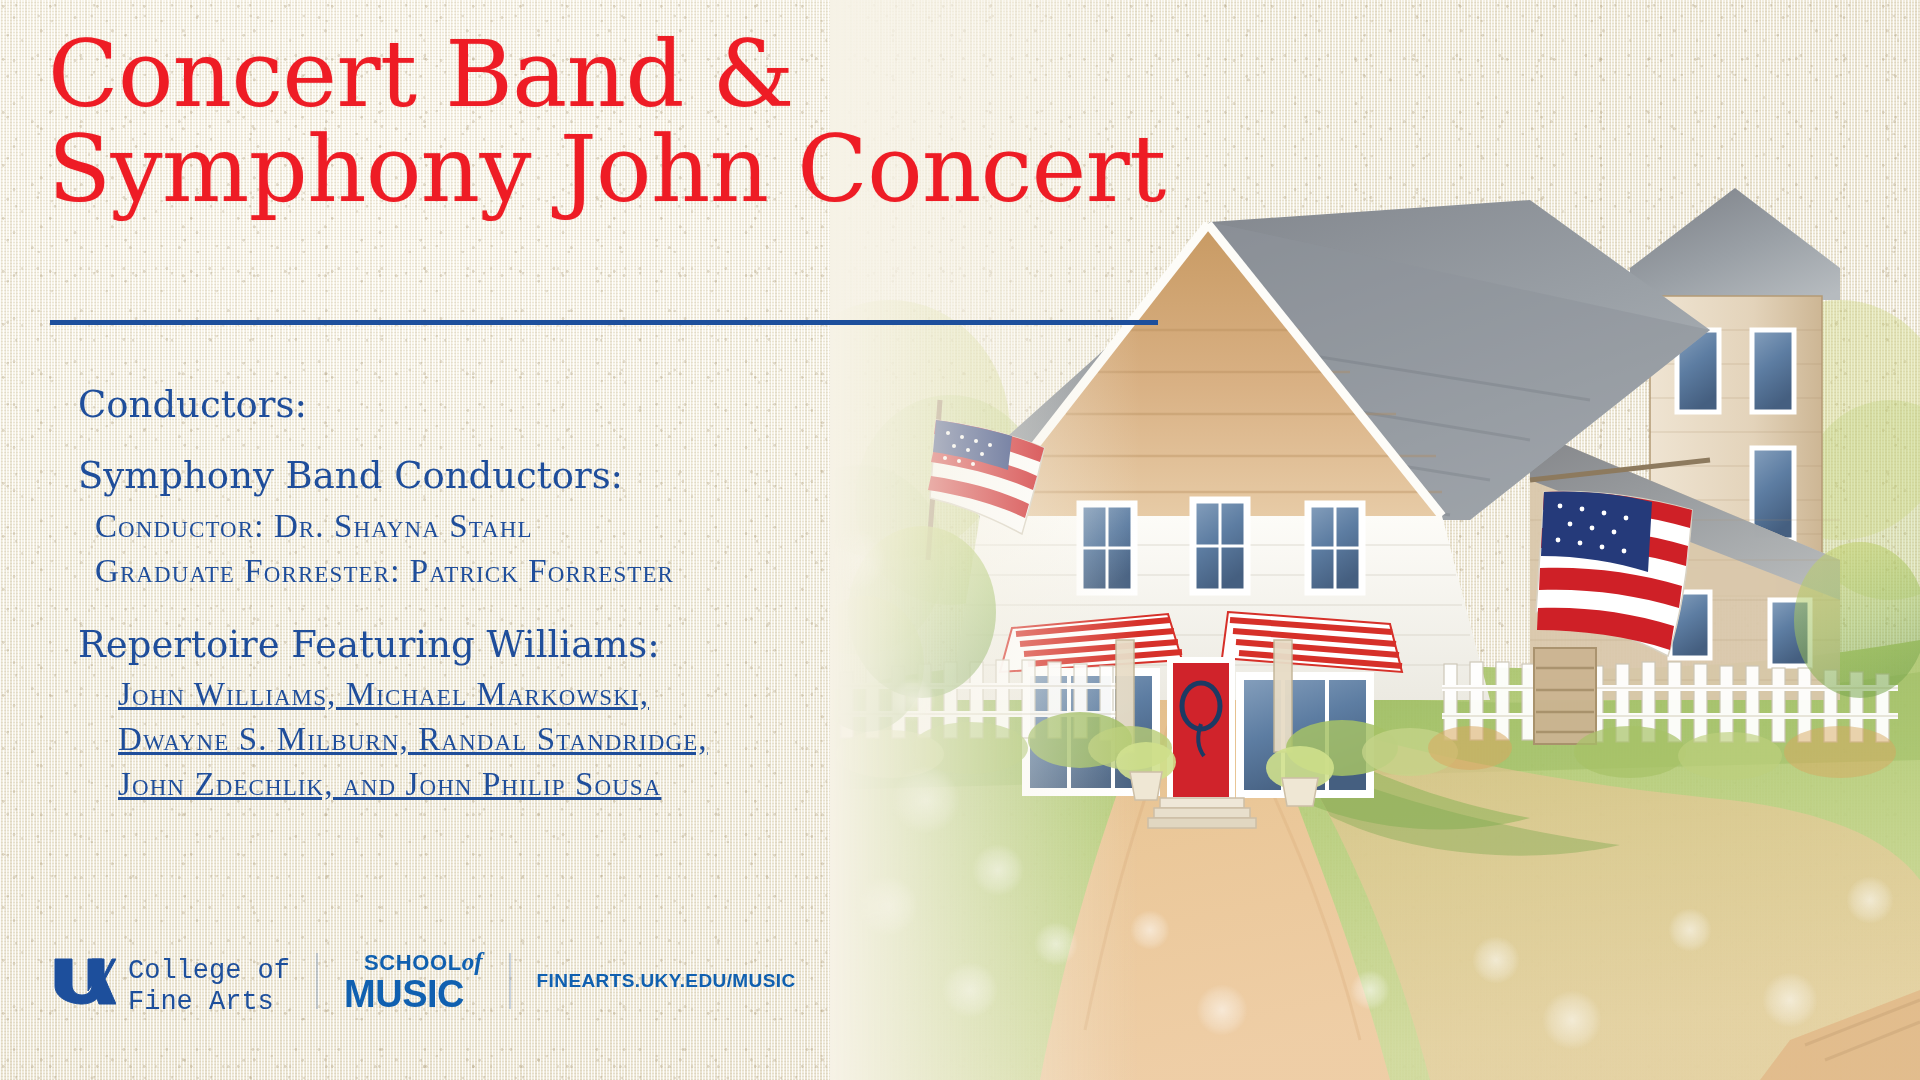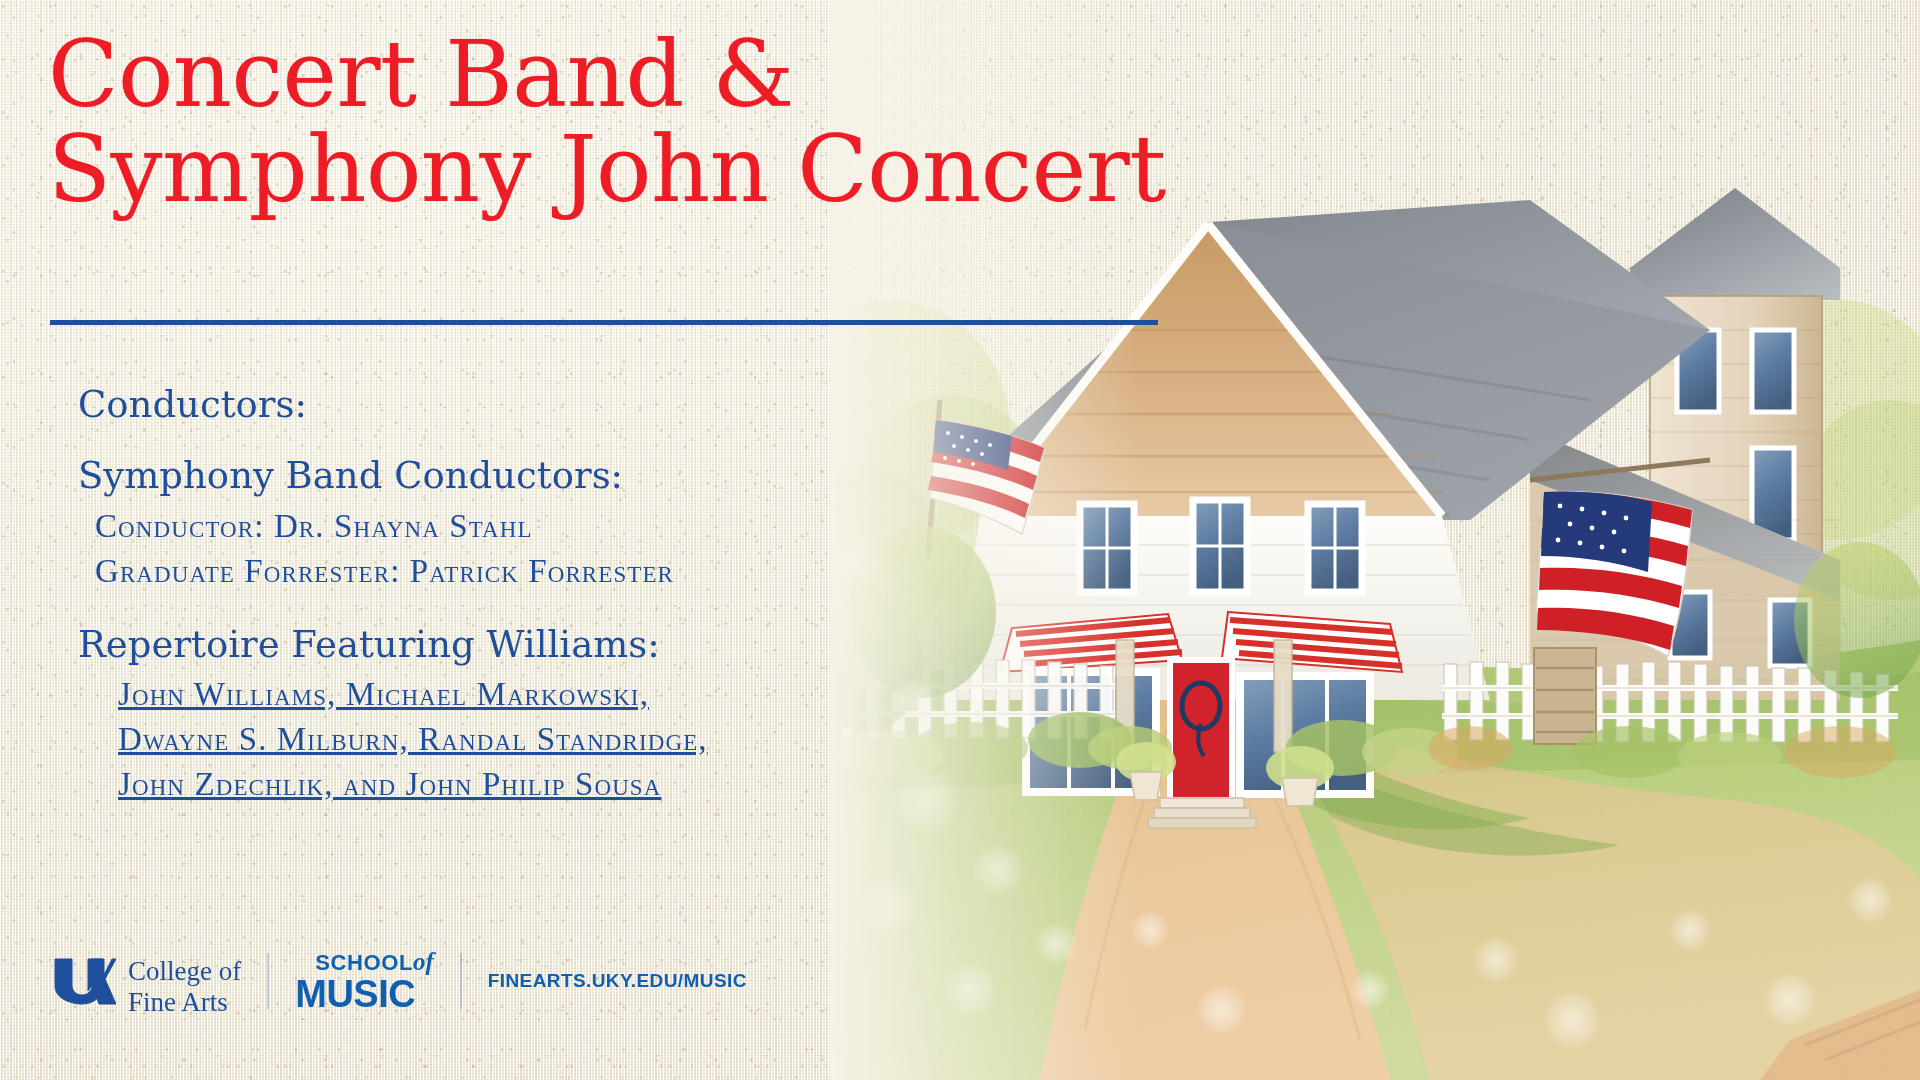--- a/index.html
+++ b/index.html
@@ -142,21 +142,21 @@
     display: flex;
     align-items: center;
     gap: 12px;
   }
   .uk-mark {
     width: 64px; height: 52px;
     flex: 0 0 auto;
   }
   .cfa-text {
     color: #1d4f9c;
-    font-family: Liberation Serif, serif;
+    font-family: Liberation Mono, monospace;
     font-size: 27px;
     line-height: 1.12;
     white-space: nowrap;
     margin-top: 11px;
   }
   .divider-v {
     width: 2px;
     height: 56px;
     background: rgba(29,79,156,0.22);
     margin: 0 26px;

